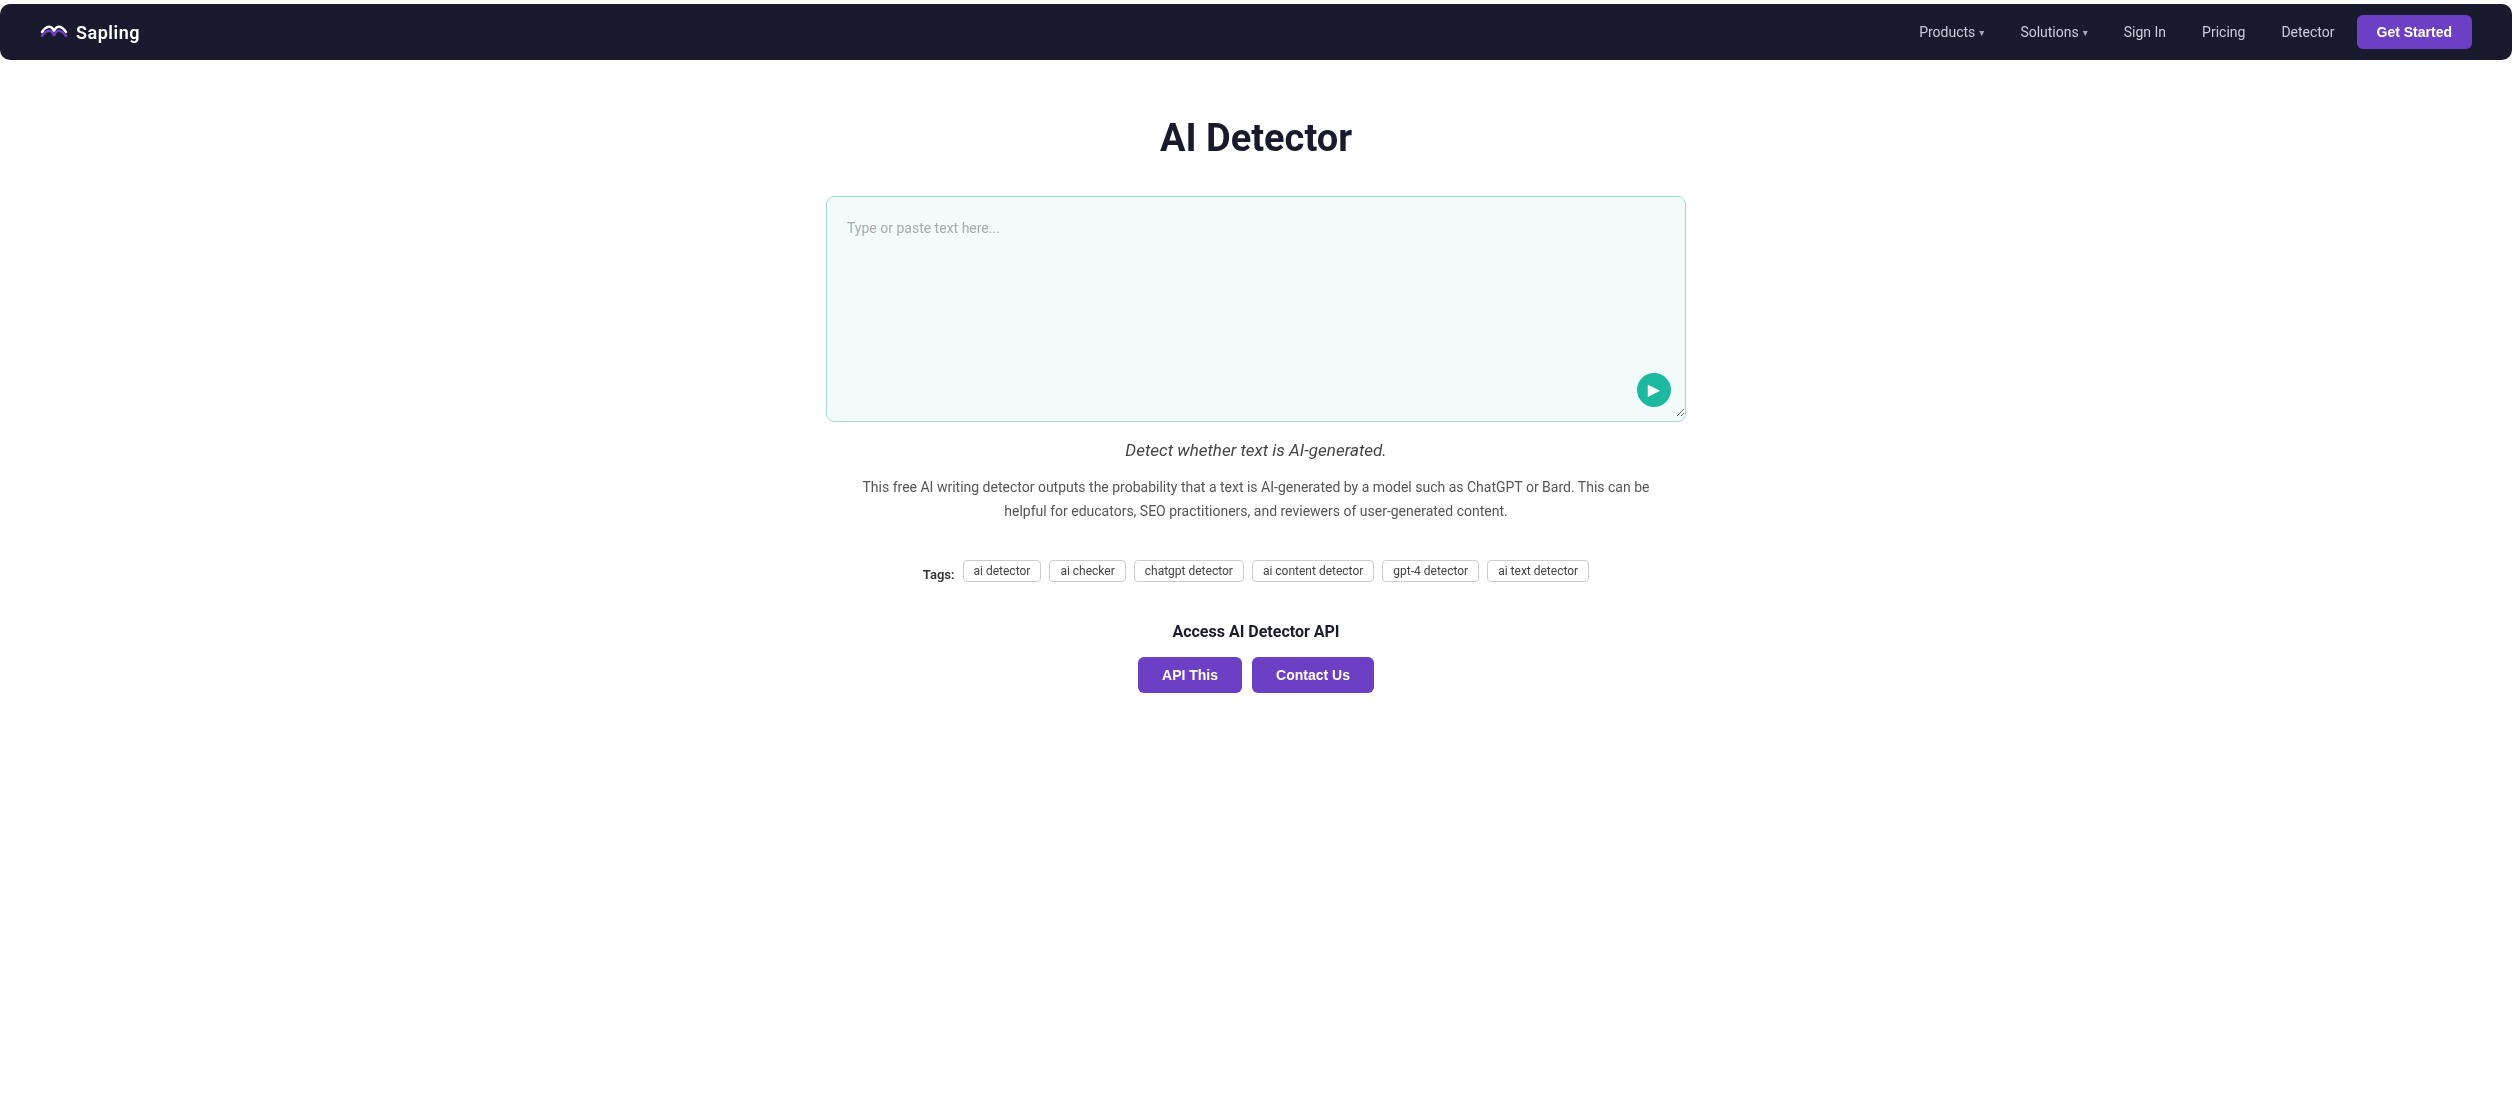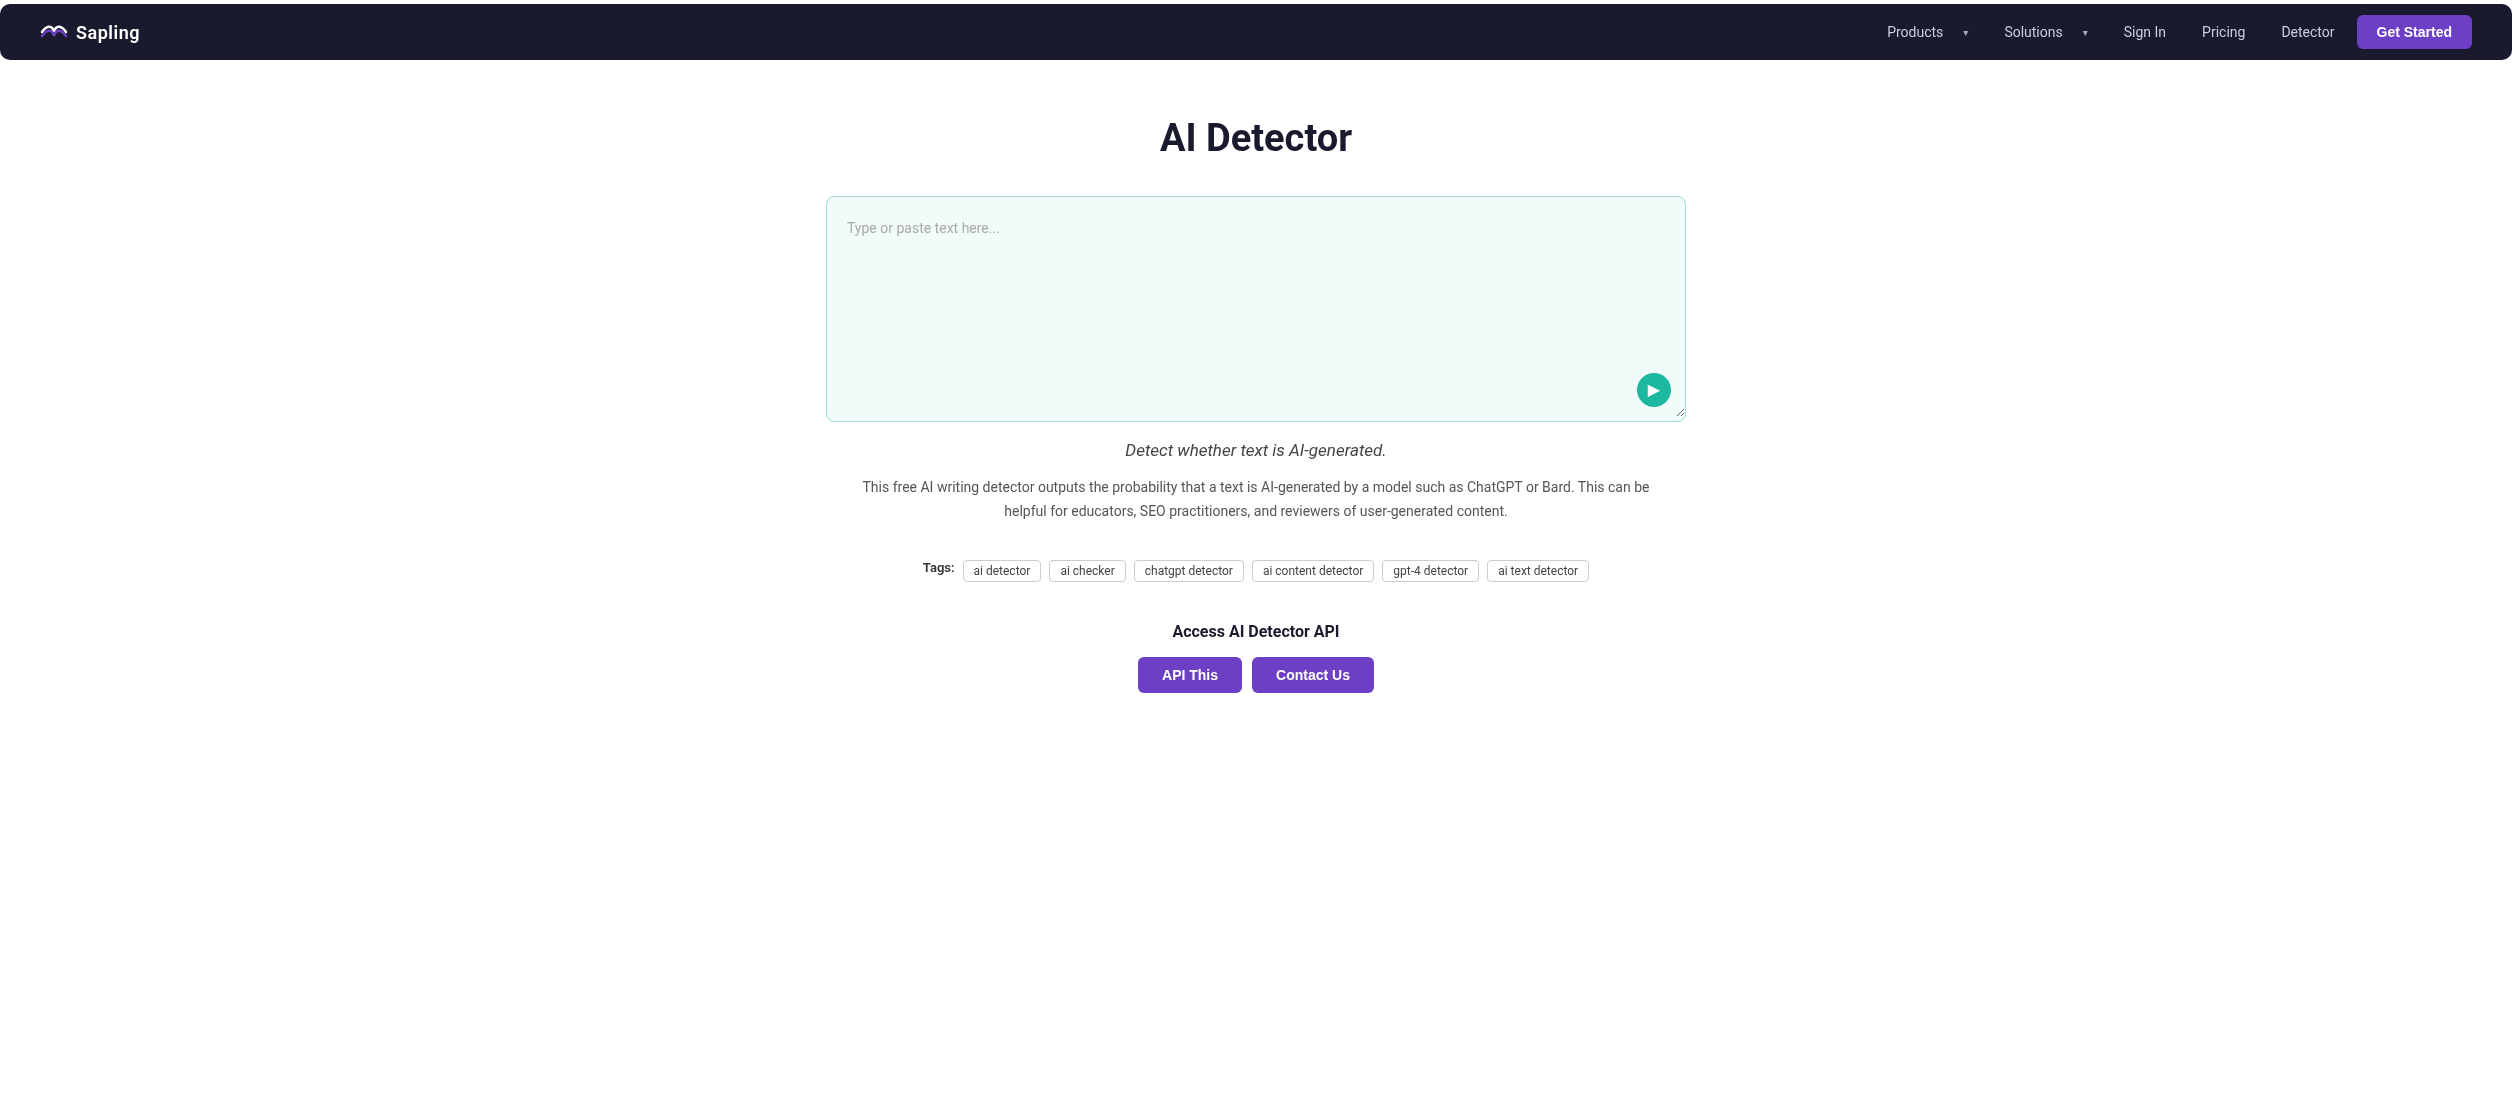--- a/index.html
+++ b/index.html
@@ -54,21 +54,21 @@
     }
 
     .nav-link {
       color: #ccccdd;
       font-size: 14px;
       padding: 8px 14px;
       cursor: pointer;
       border-radius: 4px;
       display: flex;
       align-items: center;
-      gap: 20px;
+      gap: 4px;
       text-decoration: none;
       transition: color 0.2s;
     }
 
     .nav-link .chevron {
       font-size: 10px;
       opacity: 0.8;
     }
 
     .nav-link-signin {
@@ -179,21 +179,21 @@
       font-size: 14px;
       color: #555;
       line-height: 1.7;
       max-width: 820px;
       margin: 0 auto 20px;
     }
 
     
     .tags-row {
       display: flex;
-      align-items: flex-start;
+      align-items: flex-end;
       justify-content: center;
       gap: 8px;
       flex-wrap: wrap;
       margin-bottom: 40px;
     }
 
     .tags-label {
       font-size: 13px;
       color: #333;
       font-weight: 600;

